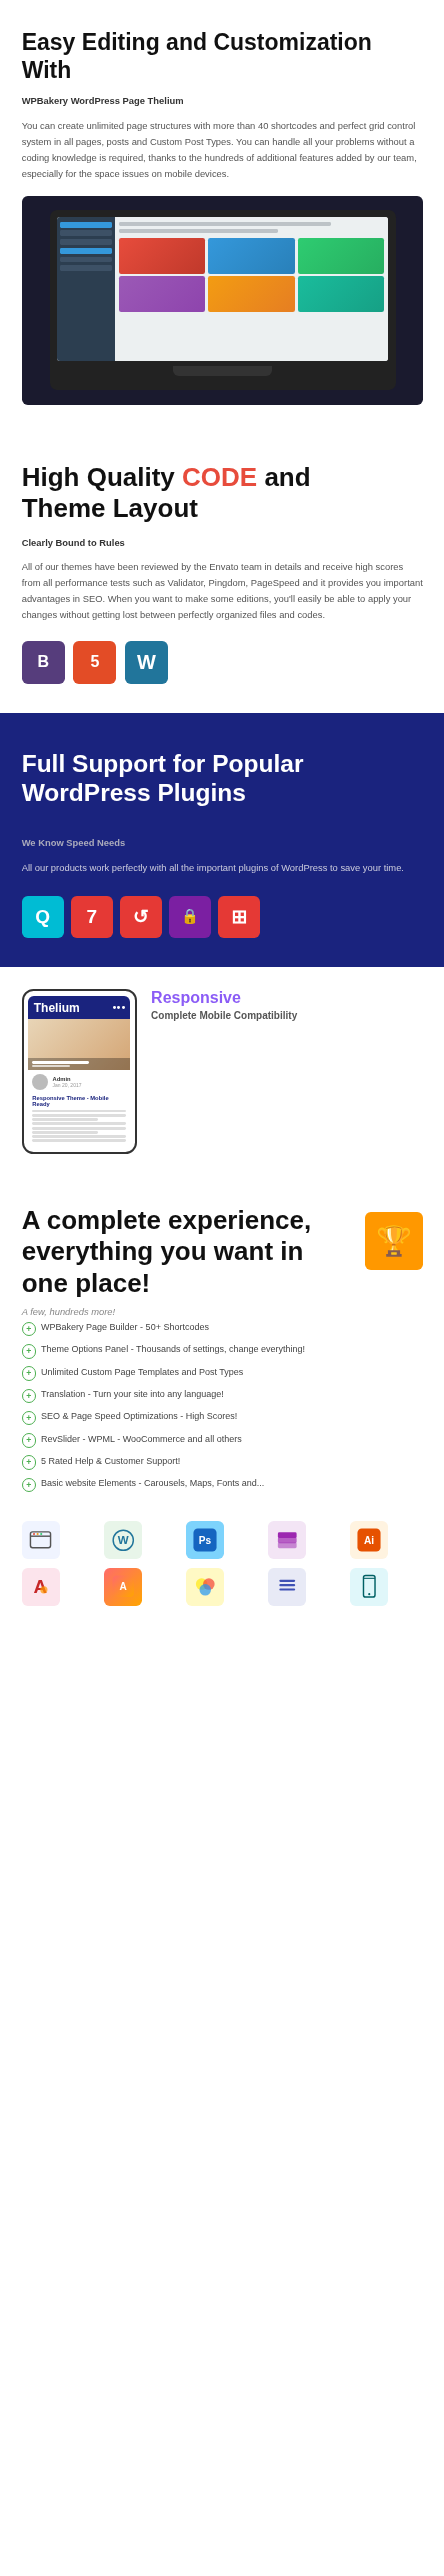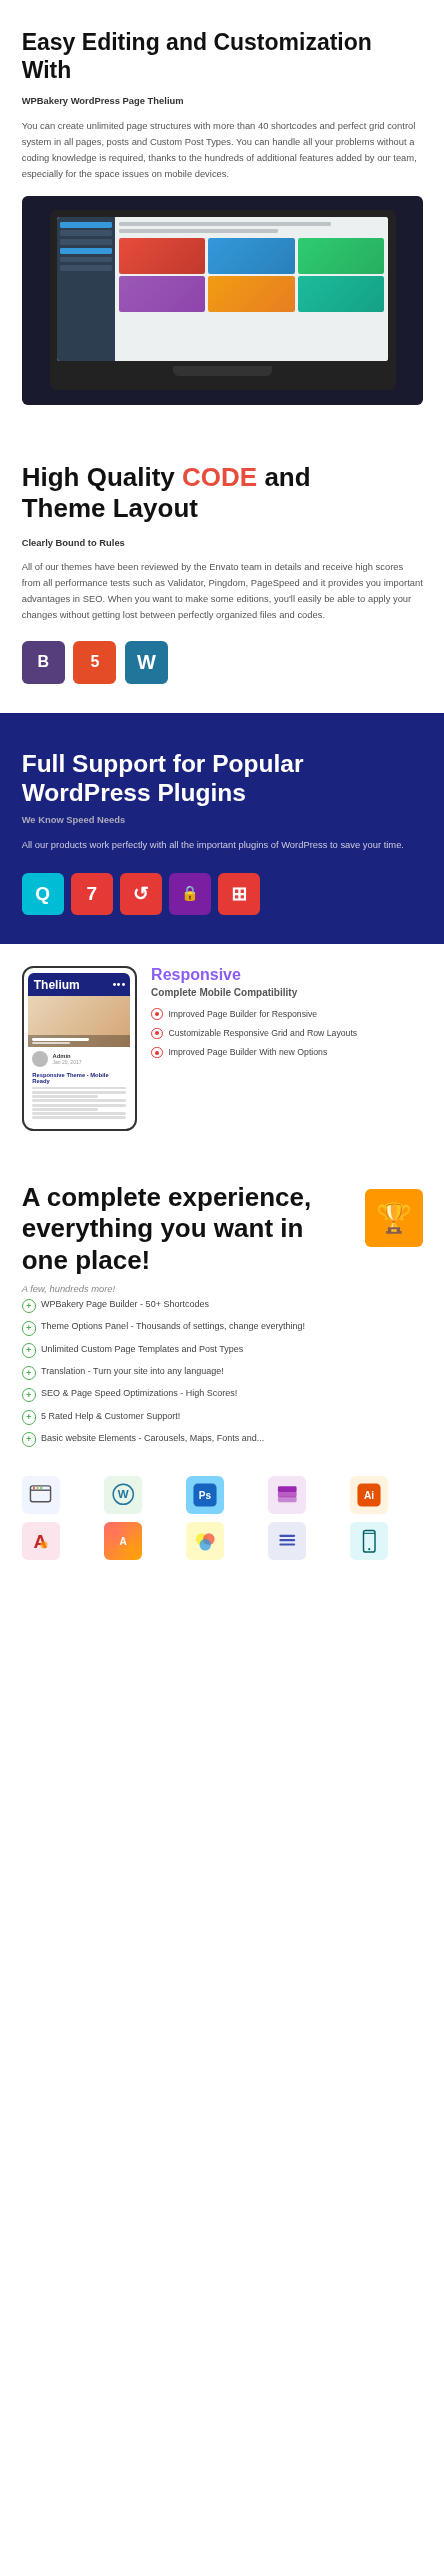--- a/index.html
+++ b/index.html
@@ -159,21 +159,21 @@
     
     .section-plugins {
       background: #1a237e;
       padding: 36px 21.7px 29px 21.7px;
     }
     .section-plugins h2 {
       font-size: 24.5px;
       font-weight: 700;
       color: #fff;
       line-height: 1.2;
-      margin-bottom: 5px;
+      margin-bottom: 28px;
     }
     .section-plugins .subtitle {
       font-size: 9.4px;
       font-weight: 700;
       color: #aab;
       margin-bottom: 8.7px;
     }
     .section-plugins p {
       font-size: 9.4px;
       color: #ccd;
@@ -543,34 +543,20 @@
         <div class="phone-text-line short"></div>
         <div class="phone-text-line"></div>
         <div class="phone-text-line"></div>
       </div>
     </div>
   </div>
 
   <div class="responsive-info">
     <h3>Responsive</h3>
     <div class="sub-title">Complete Mobile Compatibility</div>
-    <ul class="responsive-checklist">
-      <li>
-        <div class="check-circle"></div>
-        <span>Improved Page Builder for Responsive</span>
-      </li>
-      <li>
-        <div class="check-circle"></div>
-        <span>Customizable Responsive Grid and Row Layouts</span>
-      </li>
-      <li>
-        <div class="check-circle"></div>
-        <span>Improved Page Builder With new Options</span>
-      </li>
-    </ul>
   </div>
 </section>
 
 <section class="section-complete">
   <div class="section-complete-header">
     <h2>A complete experience, everything you want in one place!</h2>
     <div class="trophy-icon">🏆</div>
   </div>
   <p class="few-more">A few, hundreds more!</p>
 
@@ -587,20 +573,24 @@
       <div class="feature-icon"></div>
       <span>Unlimited Custom Page Templates and Post Types</span>
     </li>
     <li>
       <div class="feature-icon"></div>
       <span>Translation - Turn your site into any language!</span>
     </li>
     <li>
       <div class="feature-icon"></div>
       <span>SEO &amp; Page Speed Optimizations - High Scores!</span>
+    </li>
+    <li>
+      <div class="feature-icon"></div>
+      <span>RevSlider - WPML - WooCommerce and all others</span>
     </li>
     <li>
       <div class="feature-icon"></div>
       <span>5 Rated Help &amp; Customer Support!</span>
     </li>
     <li>
       <div class="feature-icon"></div>
       <span>Basic website Elements - Carousels, Maps, Fonts and...</span>
     </li>
   </ul>

